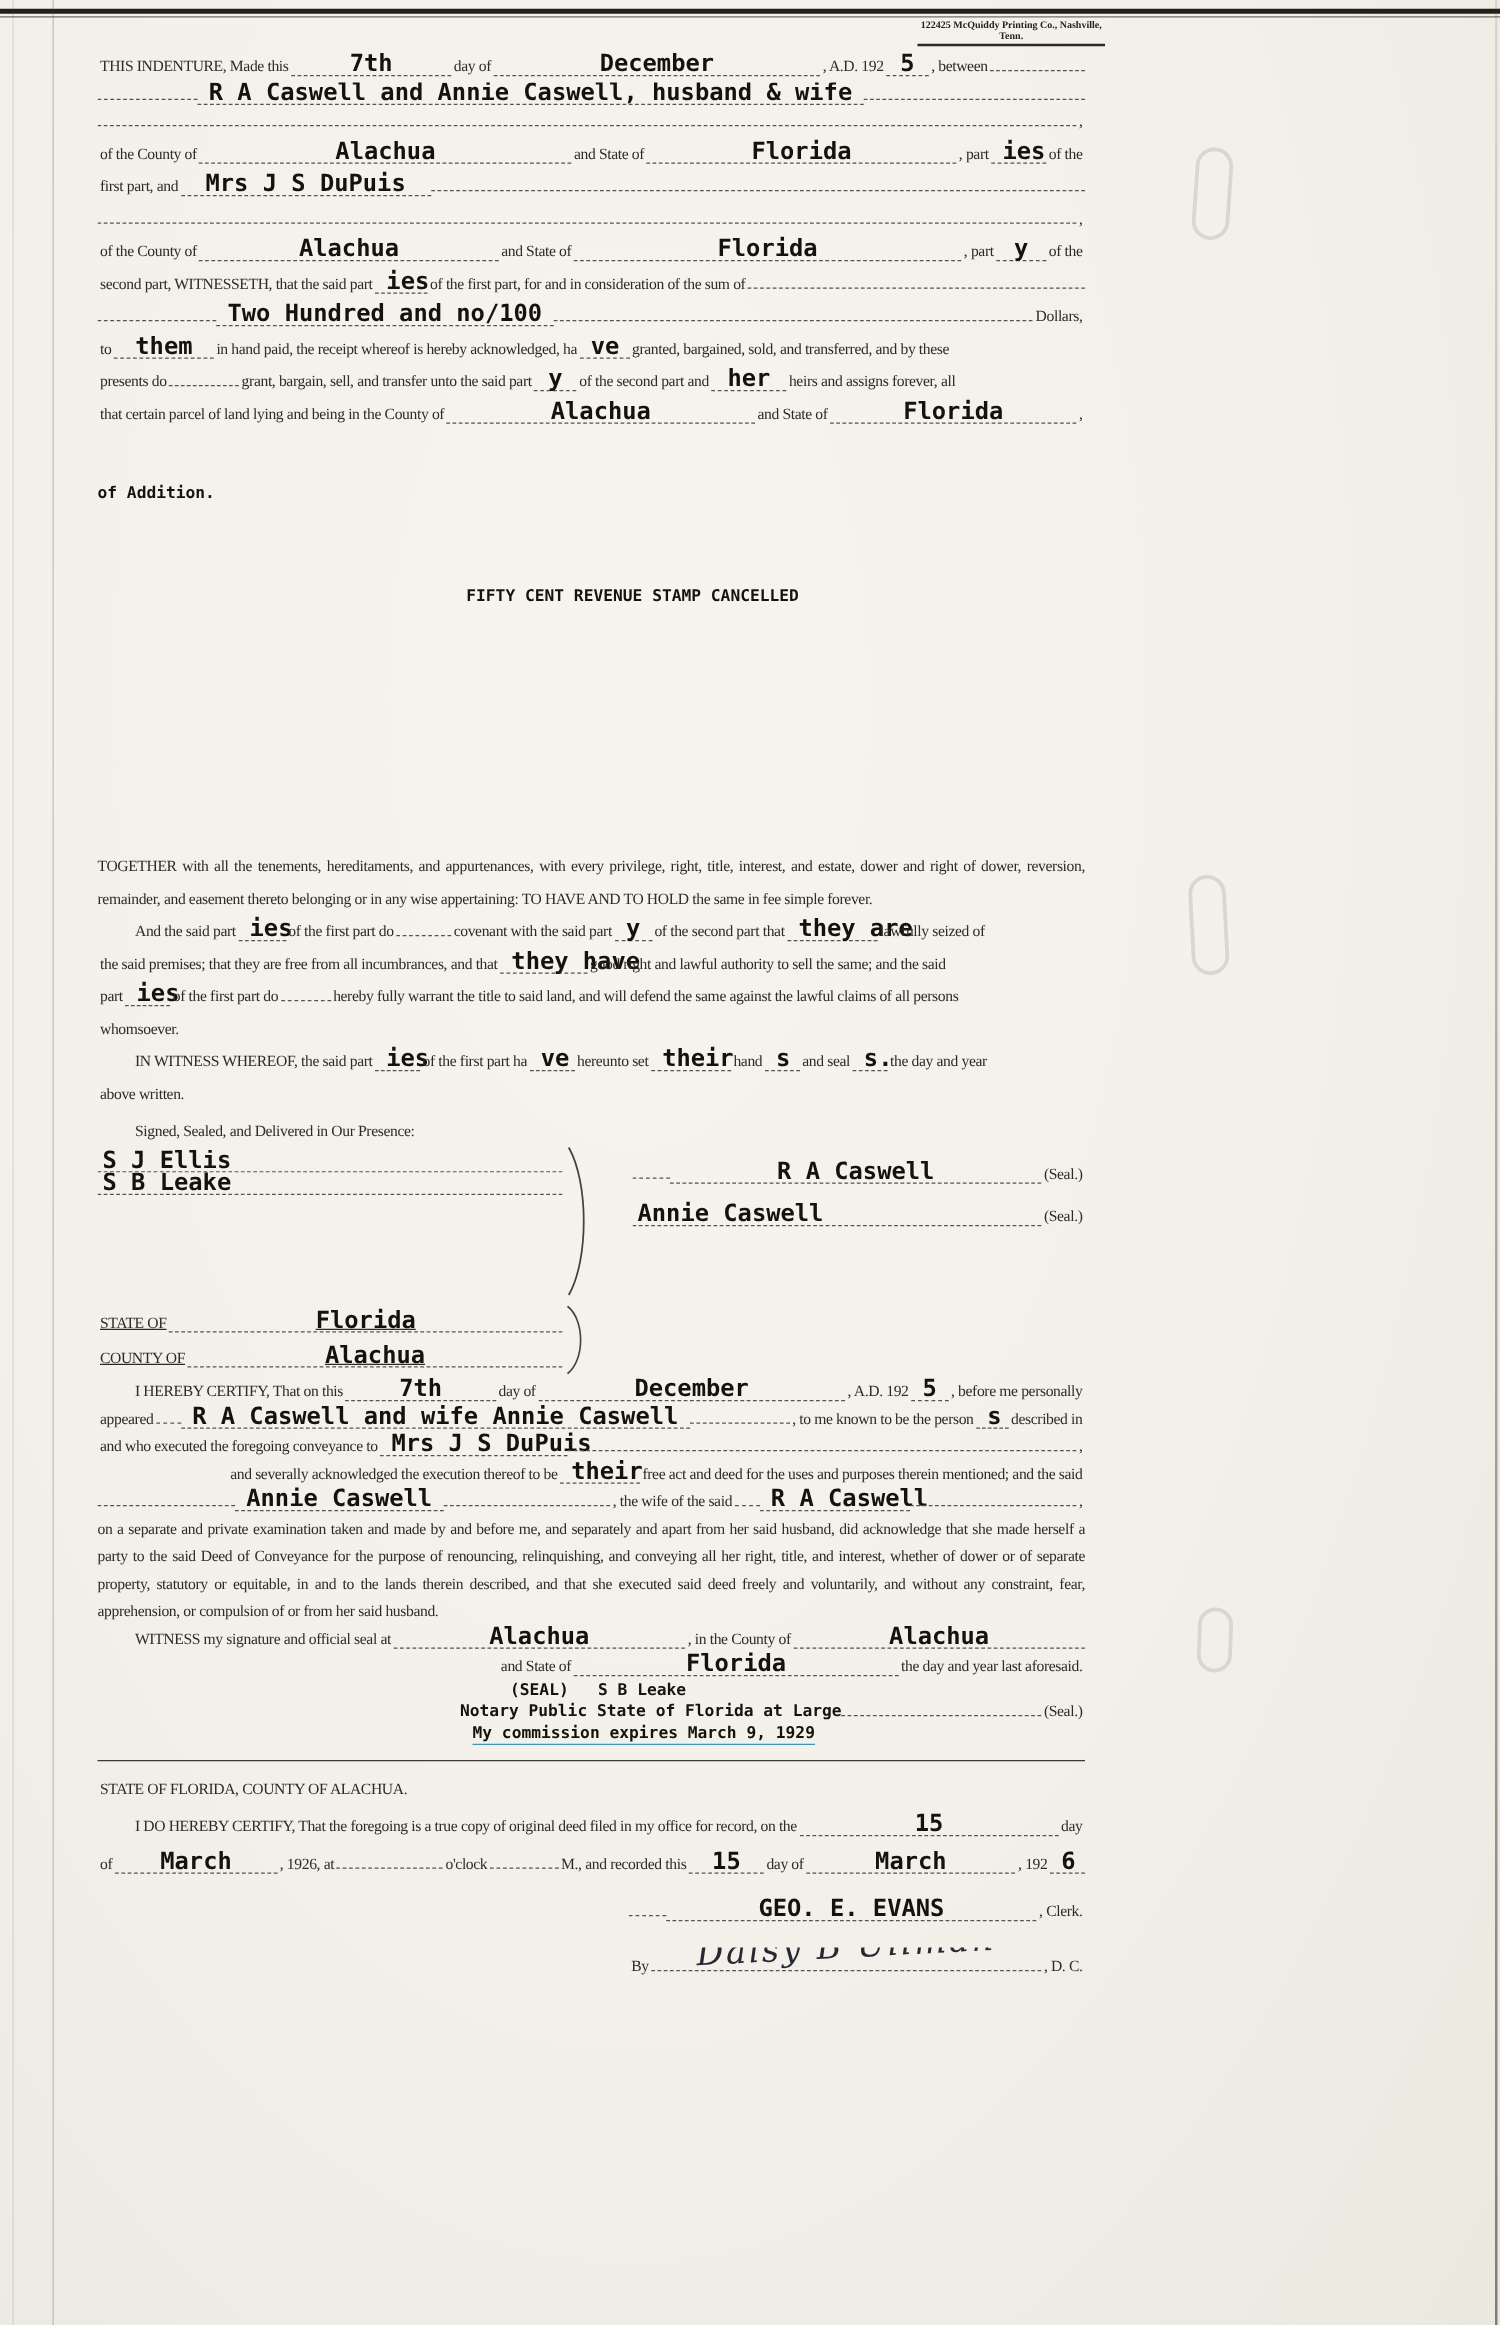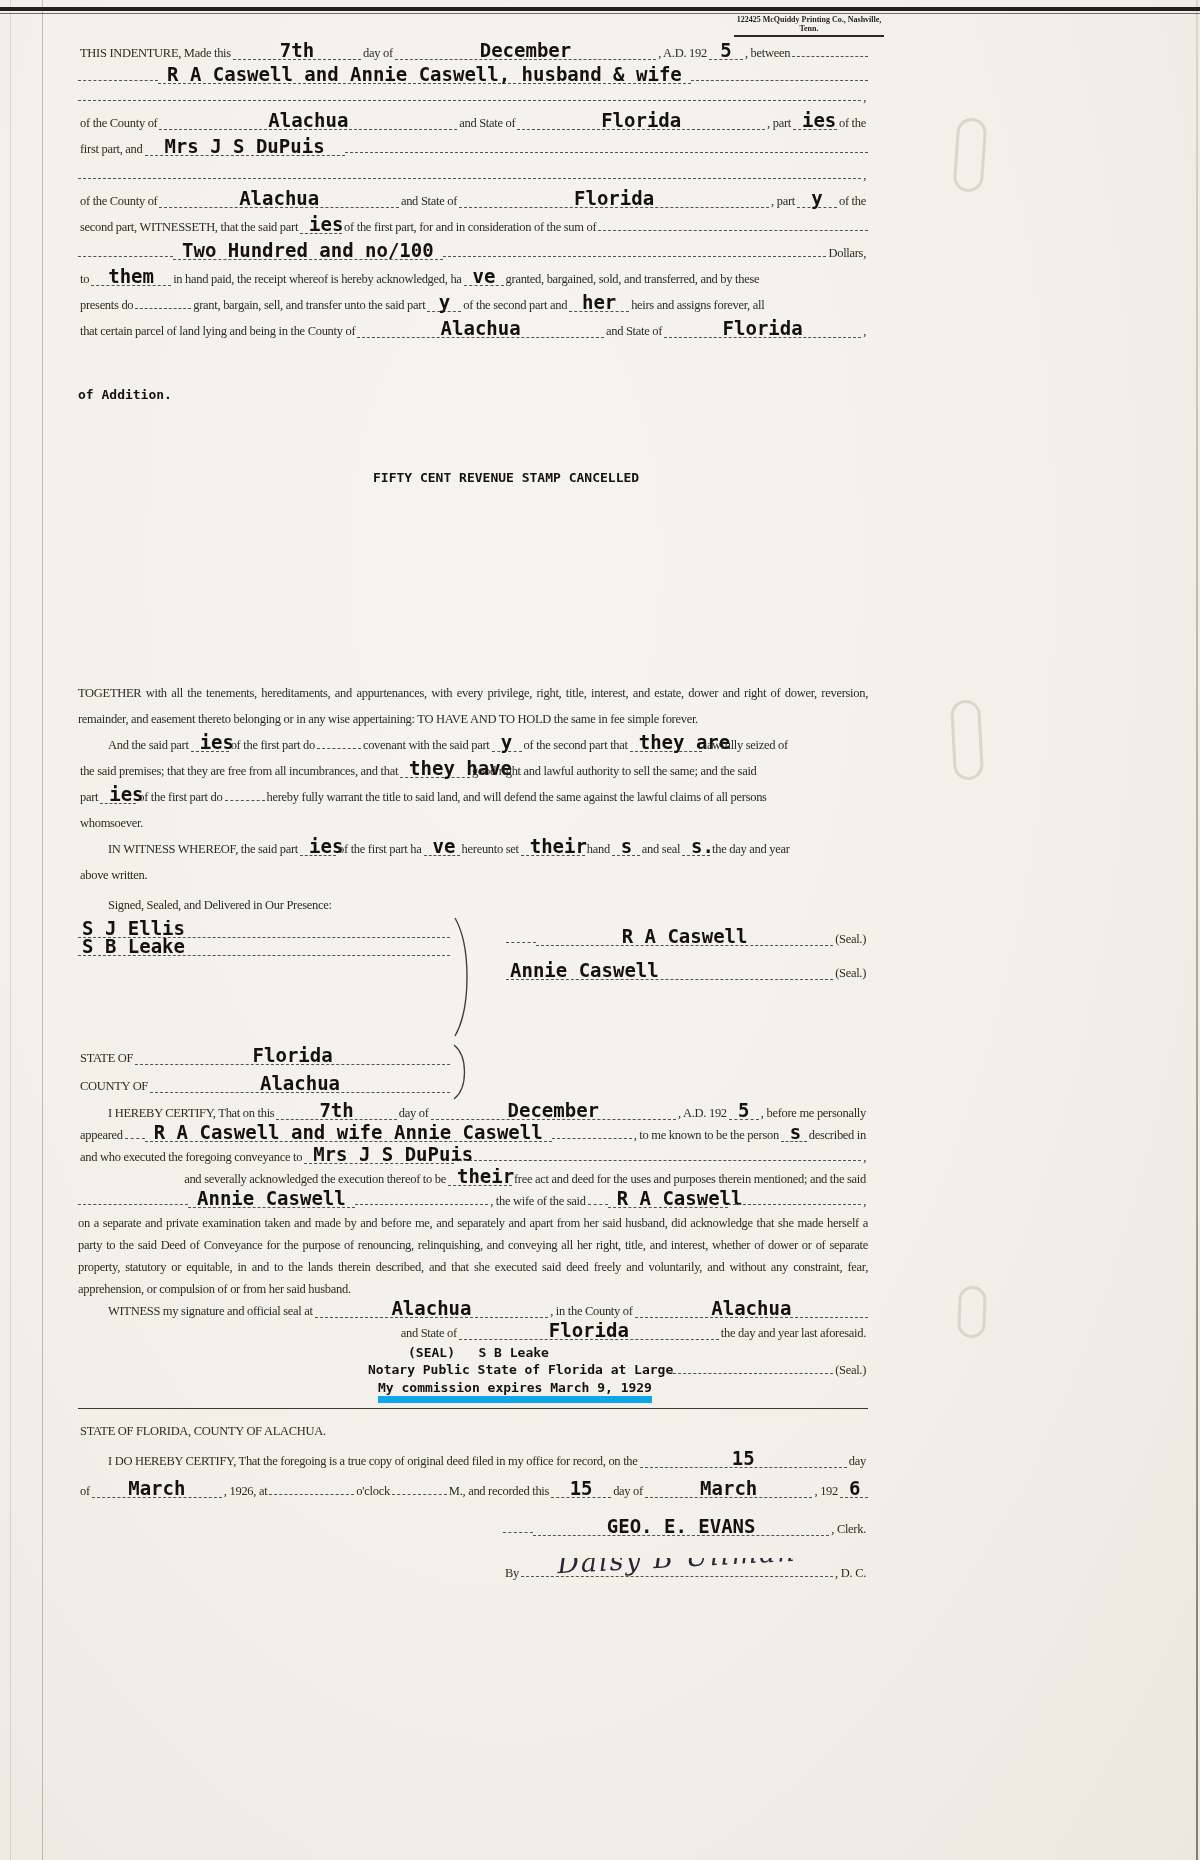--- a/index.html
+++ b/index.html
@@ -41,37 +41,37 @@
   .sp { flex:none; }
   .g1 { flex:1 1 auto; } .g15 { flex:1.5 1 auto; } .g2 { flex:2 1 auto; }
   .w20{width:20px}.w26{width:26px}.w28{width:28px}.w30{width:30px}.w34{width:34px}.w36{width:36px}
   .w38{width:38px}.w40{width:40px}.w42{width:42px}.w44{width:44px}.w55{width:55px}.w56{width:56px}
   .w60{width:60px}.w64{width:64px}.w70{width:70px}.w72{width:72px}.w80{width:80px}.w85{width:85px}
   .w95{width:95px}.w110{width:110px}.w120{width:120px}.w130{width:130px}.w150{width:150px}
   .w200{width:200px}.w260{width:260px}.w290{width:290px}.w300{width:300px}.w330{width:330px}
 
   .type { font-family:"DejaVu Sans Mono", monospace; font-weight:bold; font-size:13px;
     letter-spacing:0; color:#15130c; white-space:pre; }
-  .type.u { border-bottom:7px solid #0ea5e9; }
+  .type.u { border-bottom:1px solid #0ea5e9; }
   .insert { position:relative; top:-8px; margin:0 -2px; }
   .para { text-align:justify; line-height:26px; }
 
   
   #sec-open    { top:40px; }
   #sec-open .row { line-height:26px; }
   #sec-desc    { top:383px; line-height:24px; }
   #sec-stamp   { top:470px; padding-left:295px; }
   #sec-main    { top:680px; }
   #sec-main .row, #sec-main .para { line-height:26px; }
   #sec-witness { top:890px; }
   #sec-witness .wrow { display:flex; align-items:baseline; width:372px; line-height:30px; overflow:hidden; white-space:nowrap; }
   #sec-witness .grantor-sigs { position:absolute; left:428px; top:32px; width:362px; }
   #sec-witness .grantor-sigs .row { line-height:34px; }
   #sec-venue   { top:1044px; }
-  #sec-venue .row { width:372px; line-height:28px; }
+  #sec-venue .row { width:372px; line-height:28px;text-decoration:underline; }
   #sec-certify { top:1102px; }
   #sec-certify .row, #sec-certify .para { line-height:22px;justify-content:flex-end; }
   #sec-certify .nline { line-height:17px; display:flex; align-items:baseline; white-space:nowrap; }
   #sec-clerk   { top:1408px; border-top:1px solid #3d3931; padding-top:7px; }
   #sec-clerk .row { line-height:30px; }
   #sec-clerk .signoff { margin-left:425px; width:365px; margin-top:8px; }
   .brace { position:absolute; left:374px; }
   .signature {
     font-family:"DejaVu Serif", serif; font-style:italic; font-size:27px; letter-spacing:2px;
     color:#262833; transform:rotate(-3deg); position:absolute; left:36px; top:-26px; white-space:nowrap;

